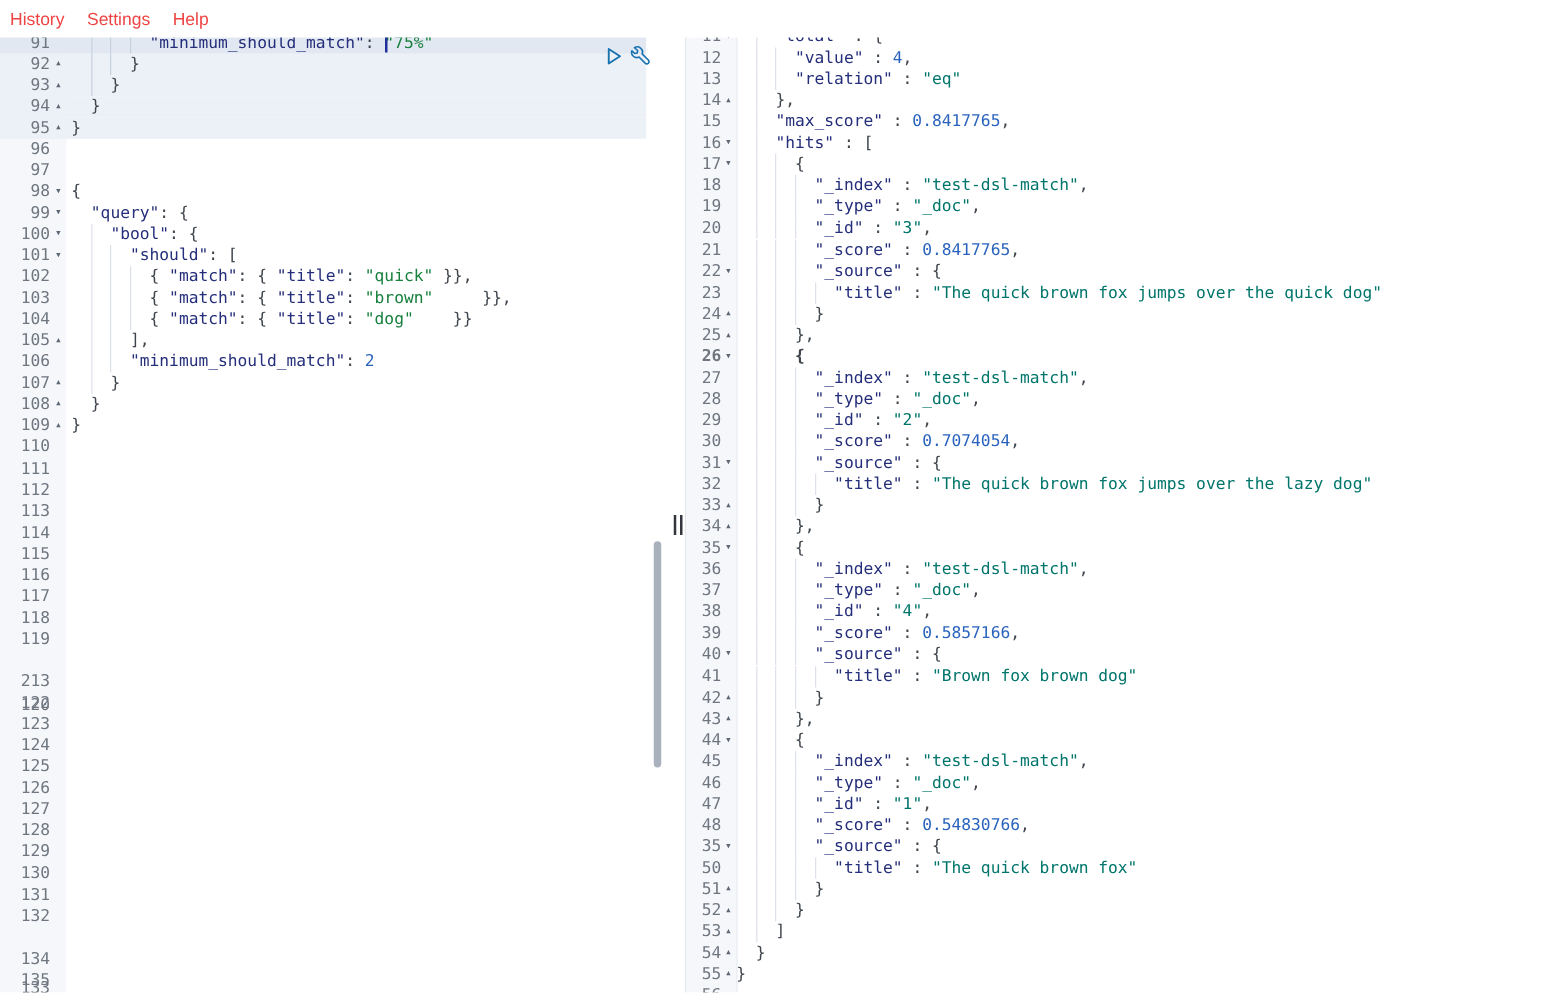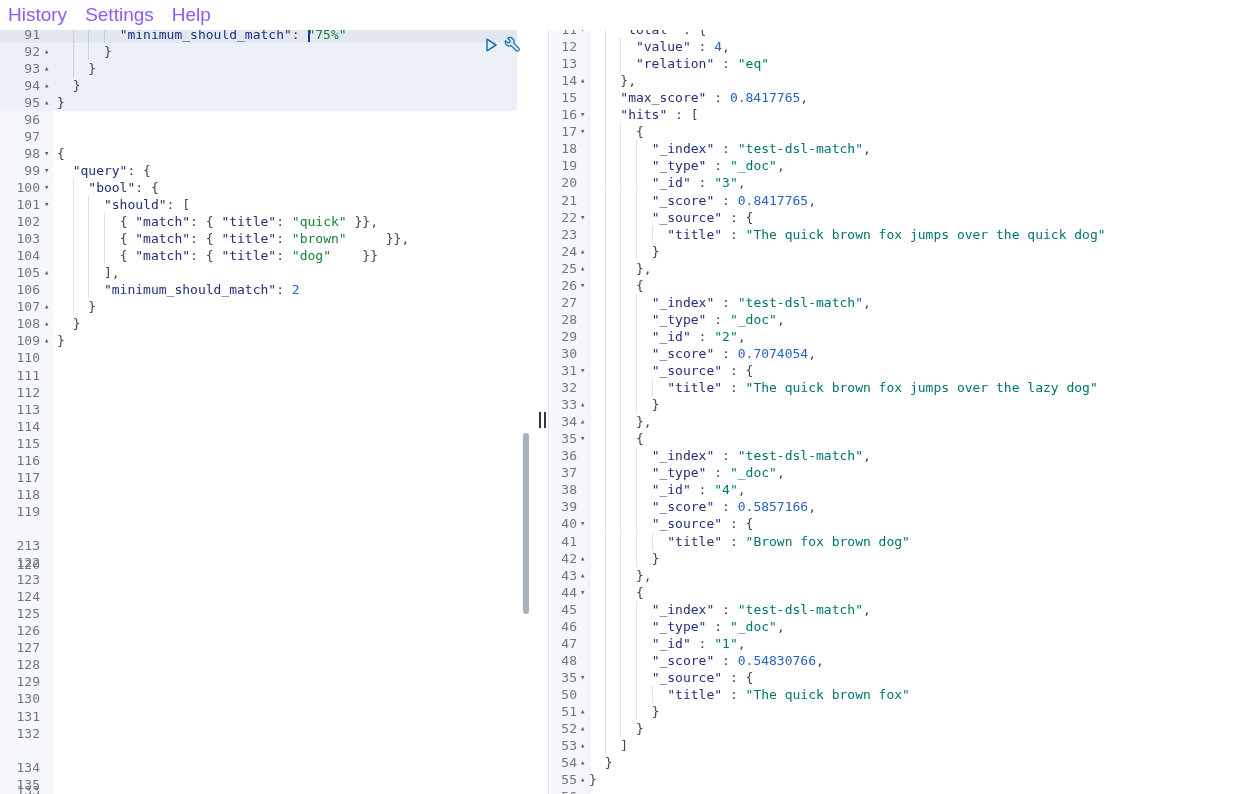--- a/index.html
+++ b/index.html
@@ -1,21 +1,21 @@
 <!DOCTYPE html>
 <html><head>
 <meta charset="utf-8">
 <style>
   html,body{margin:0;padding:0}
   body{width:1246px;height:794px;background:#fff;position:relative;overflow:hidden;
        font-family:"Liberation Sans",sans-serif}
   
   .menubar{position:absolute;top:0;left:0;right:0;height:30px;display:flex;align-items:center;
            padding-left:8px;gap:18px;background:#fff}
-  .menu-item{font-size:19px;color:#8b5cf6;cursor:pointer}
+  .menu-item{font-size:14px;color:#ef4444;cursor:pointer}
   
   .editor{position:absolute;top:30px;bottom:0;overflow:hidden;
           font-family:"DejaVu Sans Mono","Liberation Mono",monospace;font-size:13px;color:#3f454d}
   #req-editor{left:0;width:517px}
   #resp-editor{left:549px;width:697px}
   .gutter-bg{position:absolute;top:0;bottom:0;left:0;background:#f5f7fa}
   #req-editor .gutter-bg{width:53px}
   #resp-editor .gutter-bg{width:40px;border-right:1px solid #e9edf2}
   .ed-inner{position:absolute;left:0;right:0}
   .ed-row{position:absolute;left:0;right:0;height:17.05px;line-height:17.05px}
@@ -516,21 +516,21 @@
       </div>
       <div class="ed-row" style="top: 238.7px;">
         <span class="ed-num">25</span>
         <span class="ed-fold">▴</span>
         <div class="ed-content">
           <i class="guide" style="left: 15.66px;"></i>
           <i class="guide" style="left: 31.32px;"></i>
           <span class="ed-code">      <span class="tk-punct">}</span><span class="tk-punct">,</span></span>
         </div>
       </div>
-      <div class="ed-row" style="top: 255.75px;">
+      <div class="ed-row" style="top: 255.75px; font-weight: bold;">
         <span class="ed-num">26</span>
         <span class="ed-fold">▾</span>
         <div class="ed-content">
           <i class="guide" style="left: 15.66px;"></i>
           <i class="guide" style="left: 31.32px;"></i>
           <span class="ed-code">      <span class="tk-punct">{</span></span>
         </div>
       </div>
       <div class="ed-row" style="top: 272.8px;">
         <span class="ed-num">27</span>

